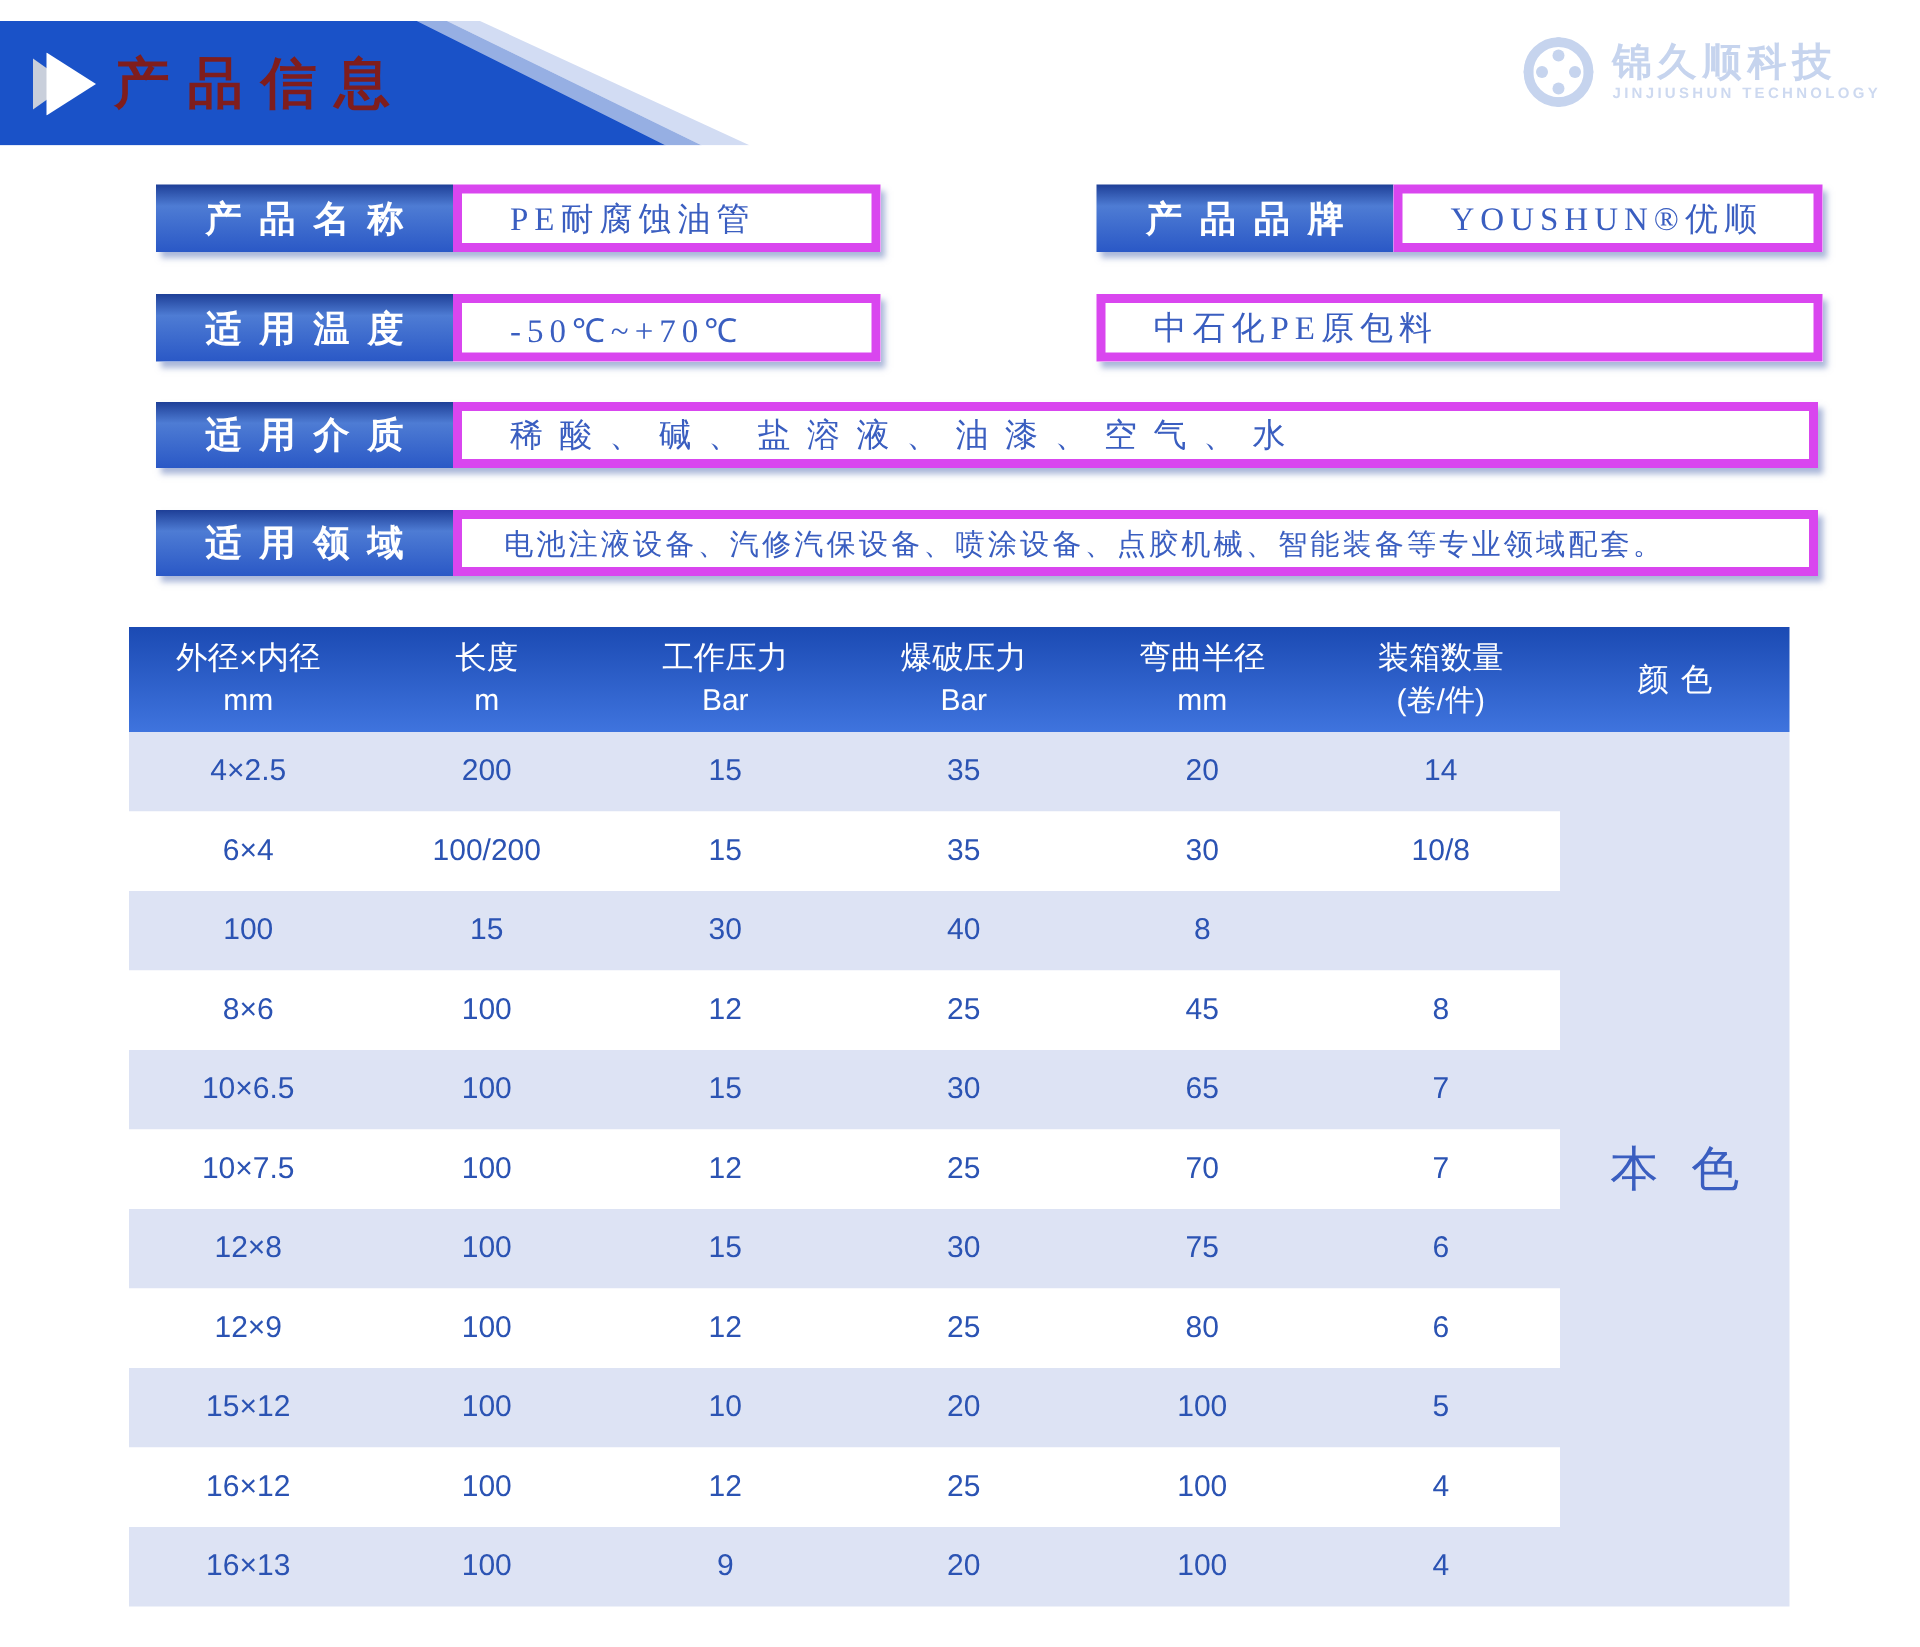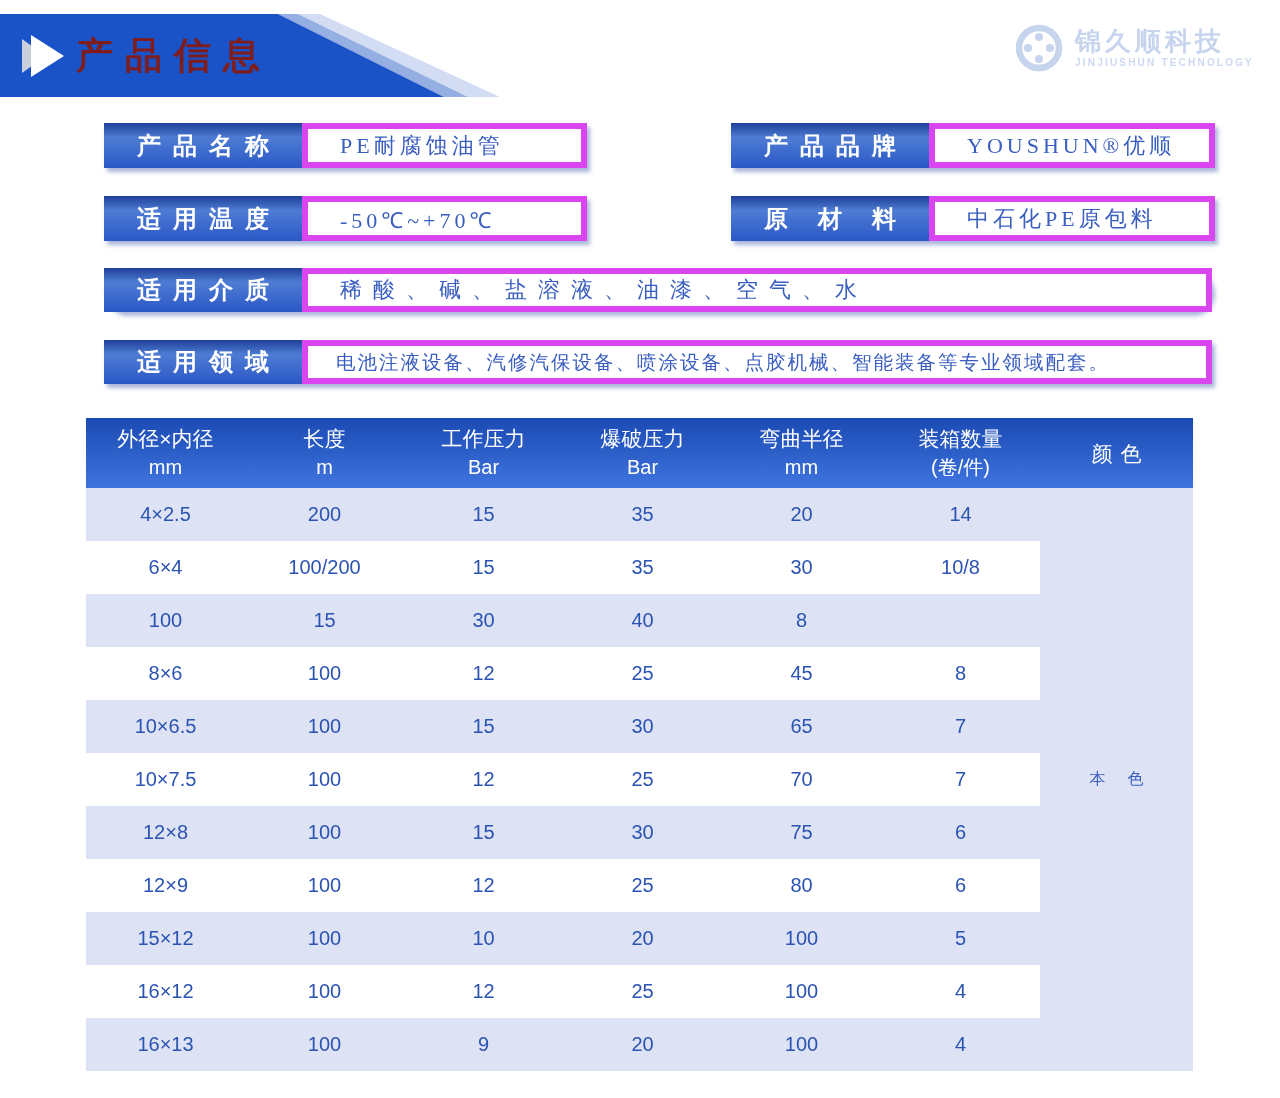--- a/index.html
+++ b/index.html
@@ -30,38 +30,38 @@
   .field .label.ls3 { letter-spacing:30px; padding-left:30px; }
   .field .value { flex:1; background:#ffffff; border:6px solid #d946ef; display:flex; align-items:center;
     padding-left:32px; color:#3a5ec0; font-family:"Liberation Serif", serif; font-size:22px; letter-spacing:4px; white-space:nowrap; }
   .field .value.wide   { letter-spacing:11px; }
   .field .value.narrow { font-size:19.5px; letter-spacing:2px; padding-left:28px; }
 
   #f-name   { left:85px;  top:123px; width:483px;  height:45px; }
   #f-brand  { left:712px; top:123px; width:484px;  height:45px; }
   #f-temp   { left:85px;  top:196px; width:483px;  height:45px; }
   #f-mat    { left:712px; top:196px; width:484px;  height:45px; }
-  #f-media  { left:85px;  top:268px; width:1108px; height:44px;border-radius:21px; }
+  #f-media  { left:85px;  top:268px; width:1108px; height:44px; }
   #f-app    { left:85px;  top:340px; width:1108px; height:44px; }
 
   
   .spec-table { position:absolute; left:86px; top:418px; width:1107px; }
   .thead { display:grid; grid-template-columns:159px 159px 159px 159px 159px 159px 153px; height:70px;
     background:linear-gradient(180deg,#1b4ab3 0%,#3f74de 100%); }
   .th { display:flex; flex-direction:column; align-items:center; justify-content:center;
     color:#ffffff; font-size:21px; line-height:29px; }
   .th .unit { font-size:20px; }
   .th.single { letter-spacing:8px; padding-left:8px; }
   .tbody { position:relative; width:1107px; }
   .trow { display:grid; grid-template-columns:159px 159px 159px 159px 159px 159px; width:954px; height:53px; background:#ffffff; }
   .trow.alt { background:#dde3f4; }
   .td { display:flex; align-items:center; justify-content:center; color:#2b53b3; font-size:20px; }
   .color-col { position:absolute; right:0; top:0; width:153px; height:583px; background:#dde3f4;
     display:flex; align-items:center; justify-content:center; }
-  .color-col span { color:#3a5ec0; font-family:"Liberation Serif", serif; font-size:16px; letter-spacing:22px; padding-left:22px; }
+  .color-col span { color:#3a5ec0; font-family:"Liberation Serif", serif; font-size:32px; letter-spacing:22px; padding-left:22px; }
 </style>
 </head>
 <body>
 
 <div class="banner">
   <div class="shape stripe-light"></div>
   <div class="shape stripe-mid"></div>
   <div class="shape main-blue"></div>
   <svg class="play-icon" viewBox="0 0 44 42">
     <polygon points="0,4 24,21 0,38" fill="#c9cfdb"></polygon>
@@ -100,21 +100,20 @@
   <div class="label ls4">产品品牌</div>
   <div class="value">YOUSHUN®优顺</div>
 </div>
 
 <div class="field" id="f-temp">
   <div class="label ls4">适用温度</div>
   <div class="value">-50℃~+70℃</div>
 </div>
 
 <div class="field" id="f-mat">
-  <div class="label ls3">原材料</div>
   <div class="value">中石化PE原包料</div>
 </div>
 
 <div class="field" id="f-media">
   <div class="label ls4">适用介质</div>
   <div class="value wide">稀酸、碱、盐溶液、油漆、空气、水</div>
 </div>
 
 <div class="field" id="f-app">
   <div class="label ls4">适用领域</div>

